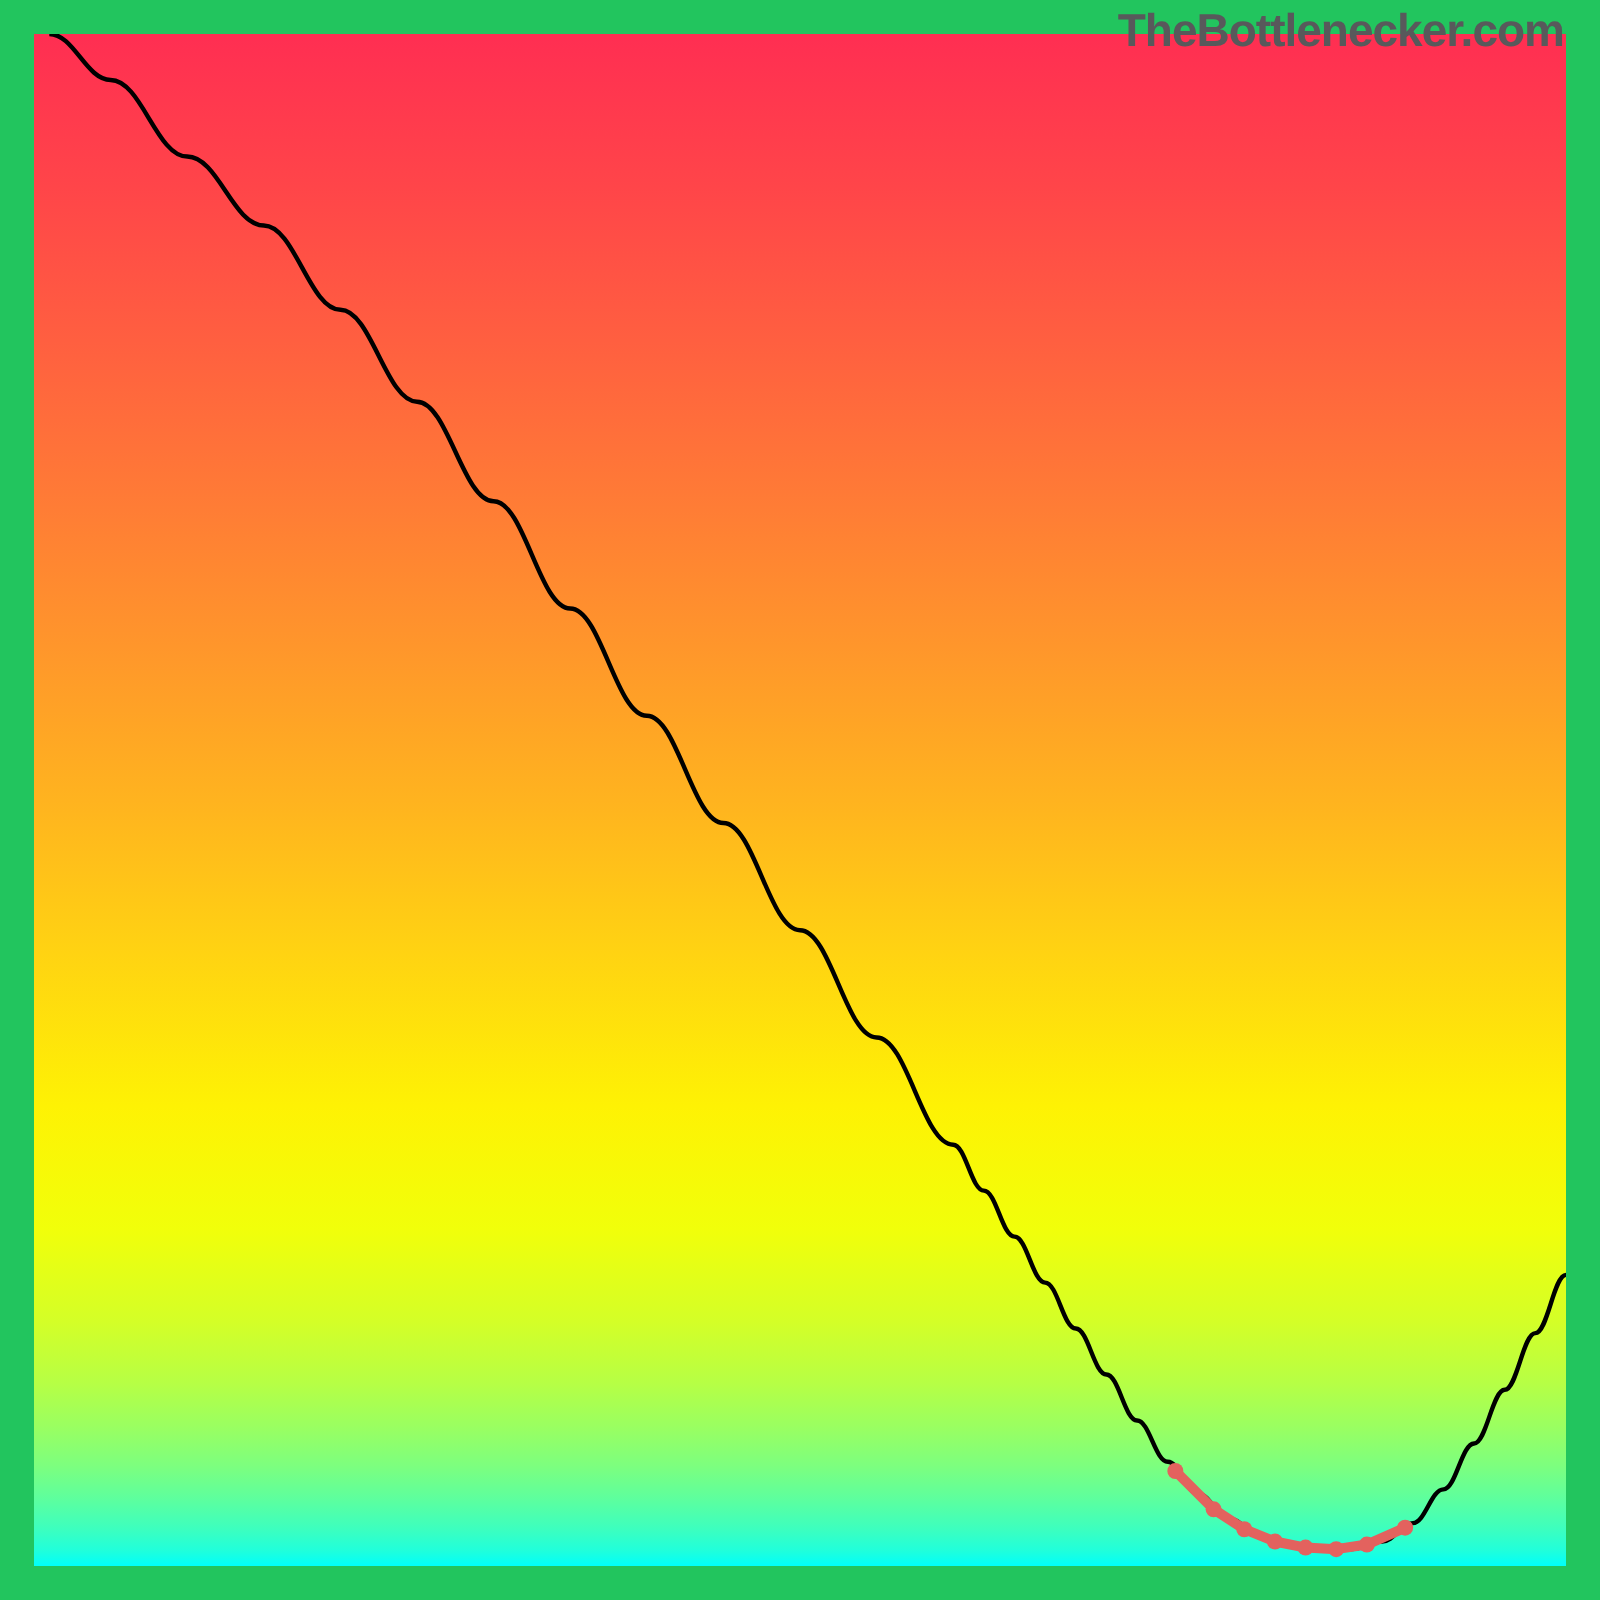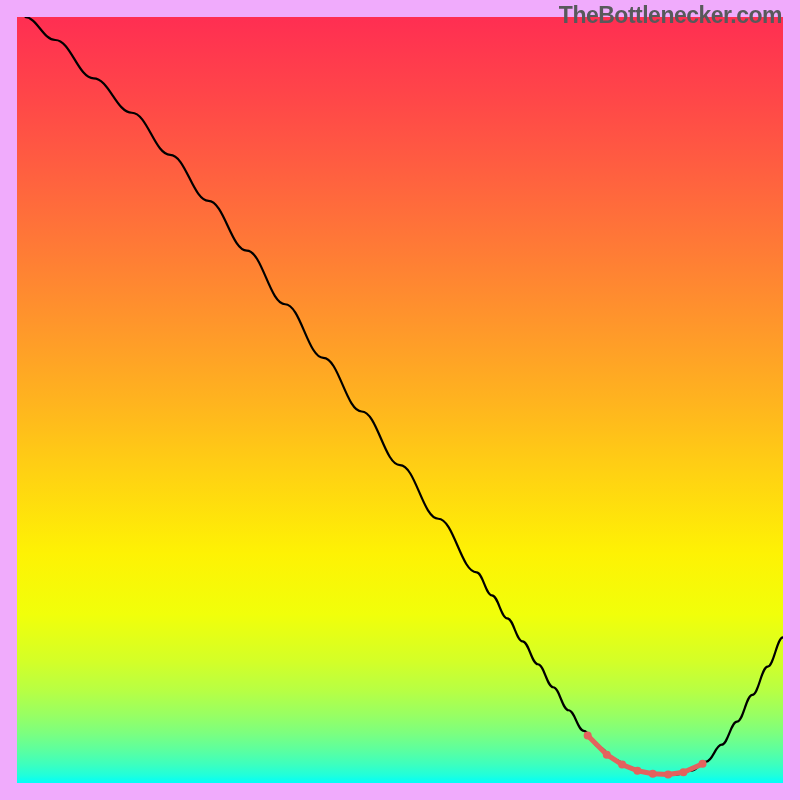--- a/index.html
+++ b/index.html
@@ -7,21 +7,21 @@
     padding: 0;
     width: 800px;
     height: 800px;
     background: #000000;
     overflow: hidden;
   }
   .chart-container {
     position: relative;
     width: 800px;
     height: 800px;
-    background: #f0abfc;
+    background: #22c55e;
   }
   .plot-area {
     position: absolute;
     left: 17px;
     top: 17px;
     width: 766px;
     height: 766px;
   }
   .watermark {
     position: absolute;

